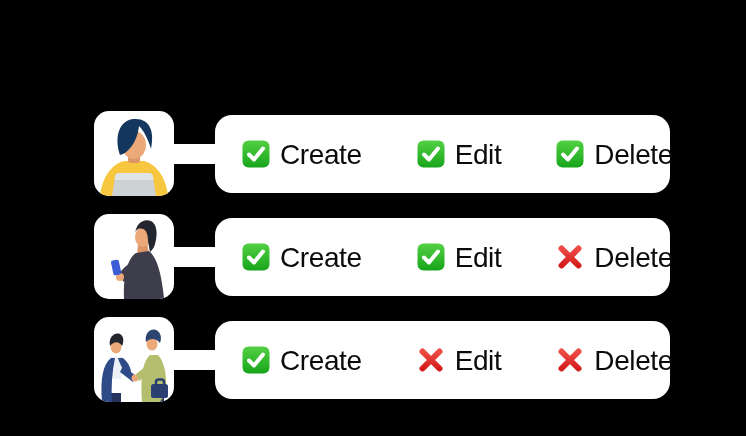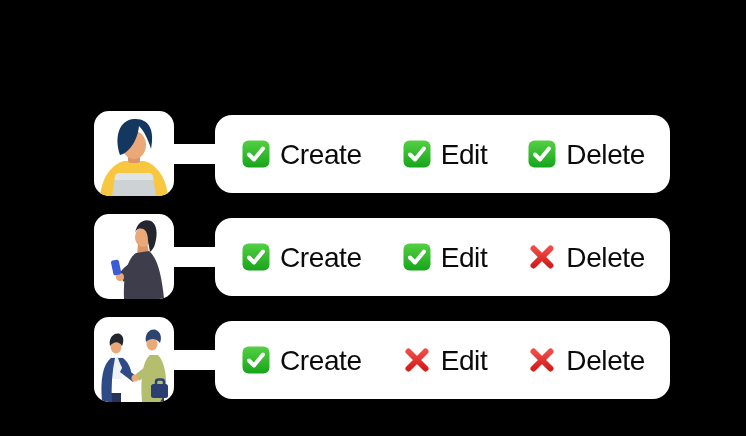--- a/index.html
+++ b/index.html
@@ -41,21 +41,21 @@
   }
 
   .perm-box {
     width: 455px; height: 78px;
     background: #ffffff;
     border-radius: 17px;
     box-sizing: border-box;
     display: flex;
     align-items: center;
     padding: 0 10px 0 27px;
-    gap: 41px;
+    gap: 55px;
     flex: none;
   }
   .perm {
     display: flex;
     align-items: center;
     gap: 10px;
   }
   .perm-label {
     font-size: 28px;
     font-weight: 500;

